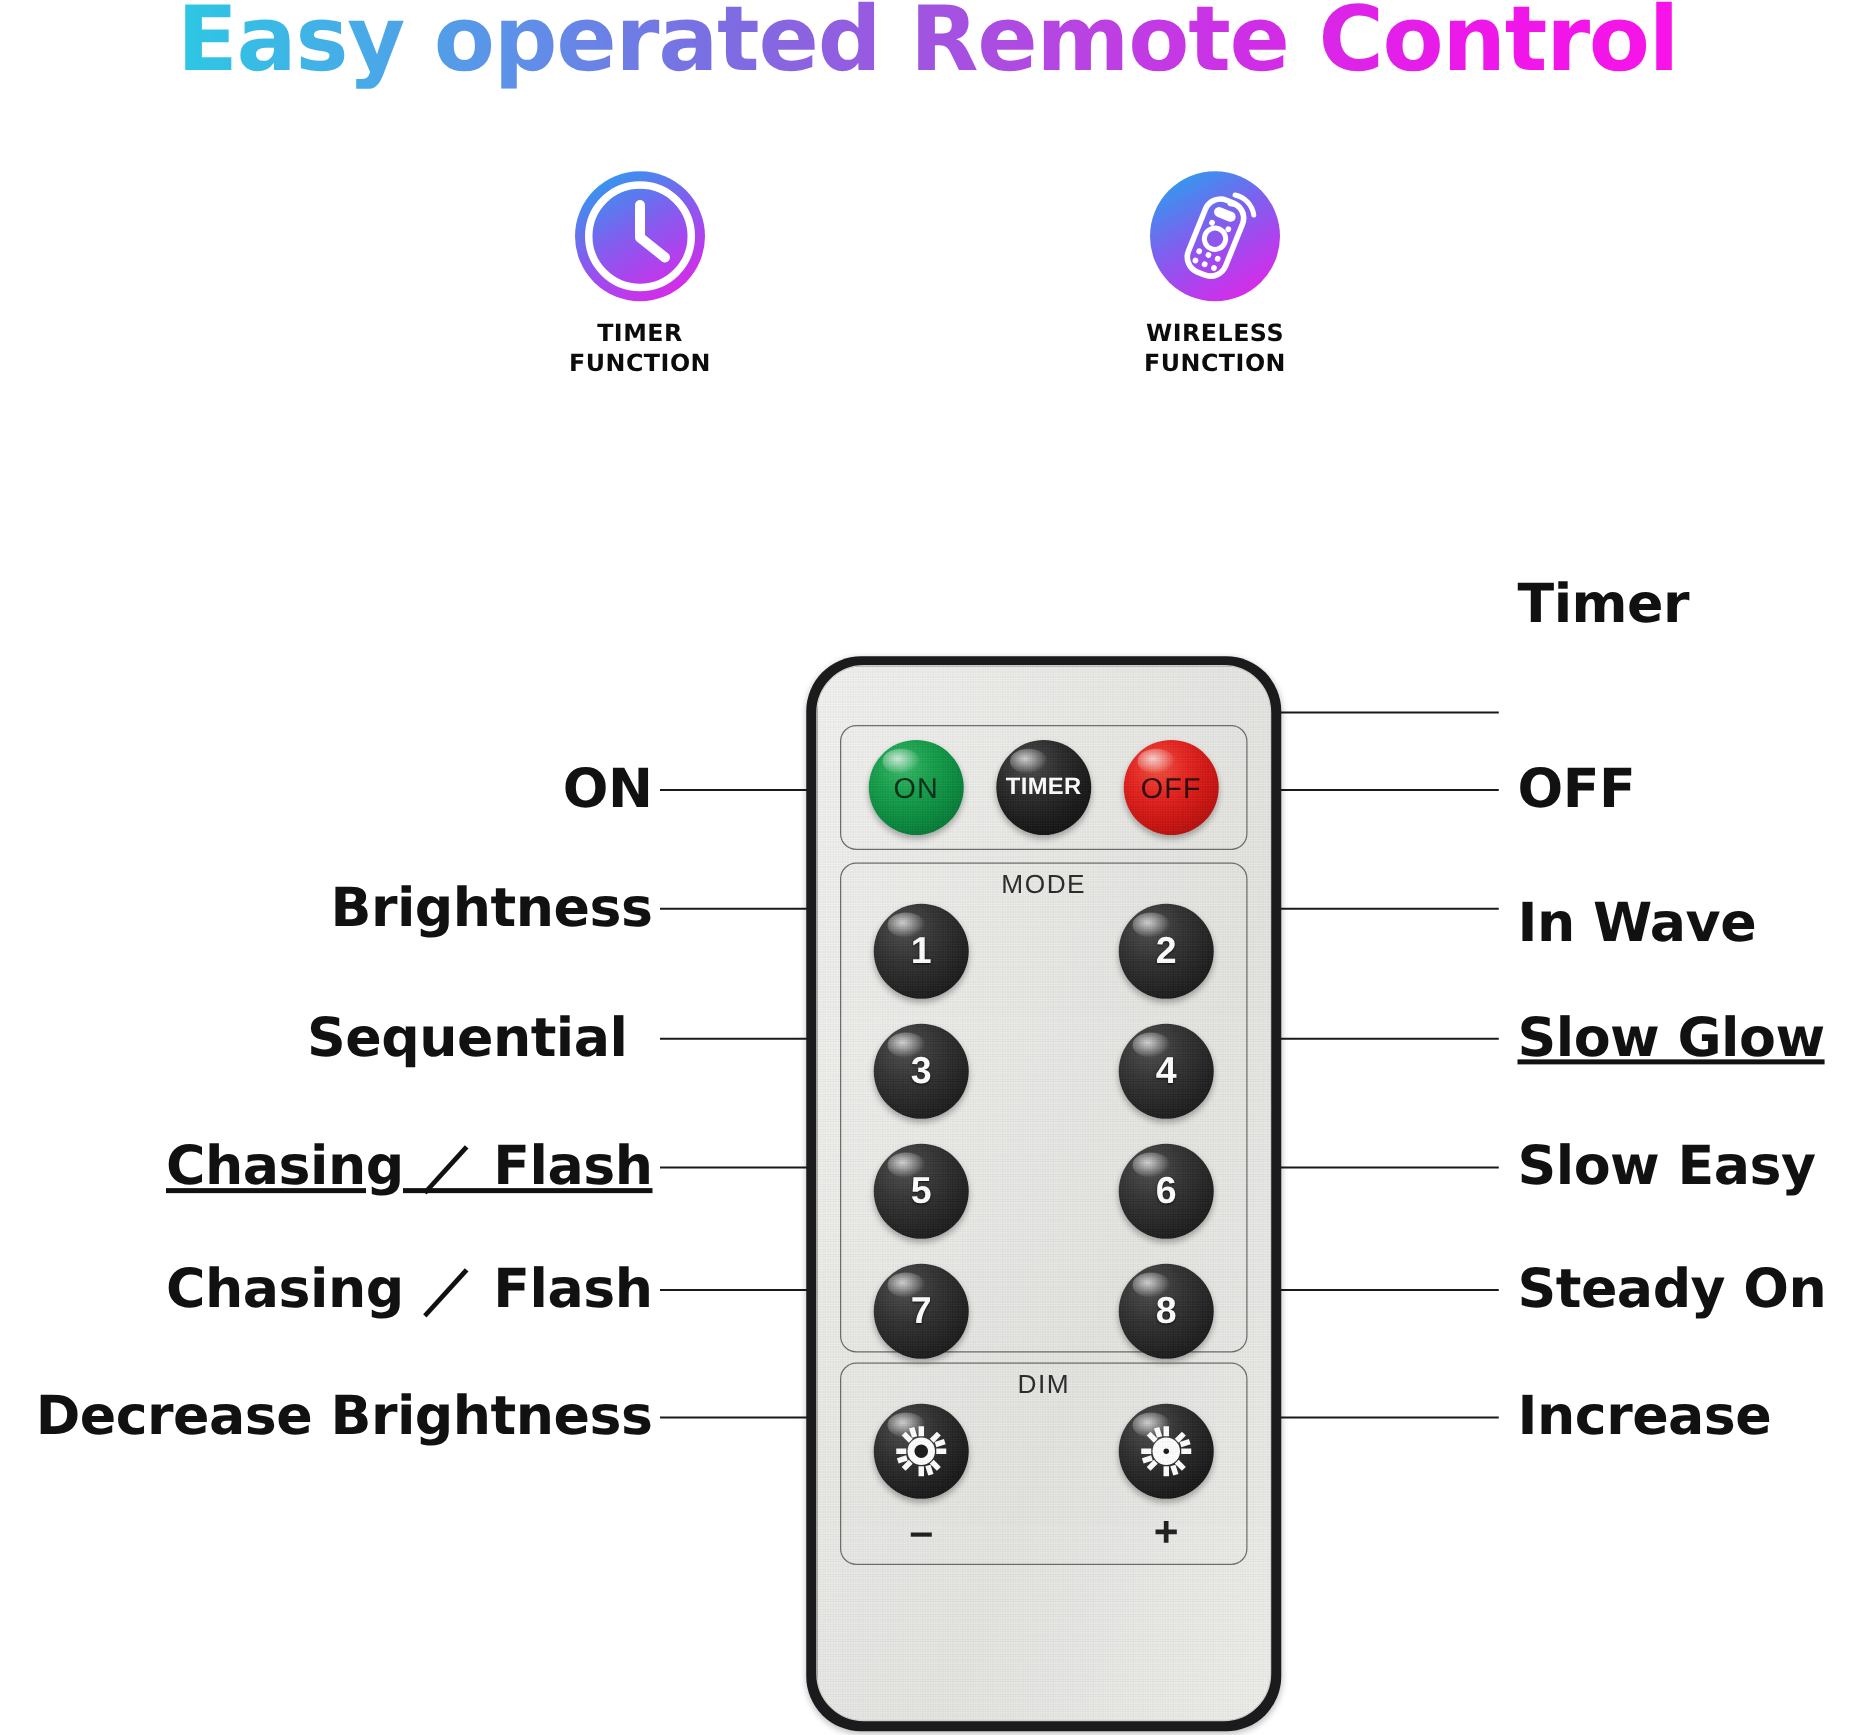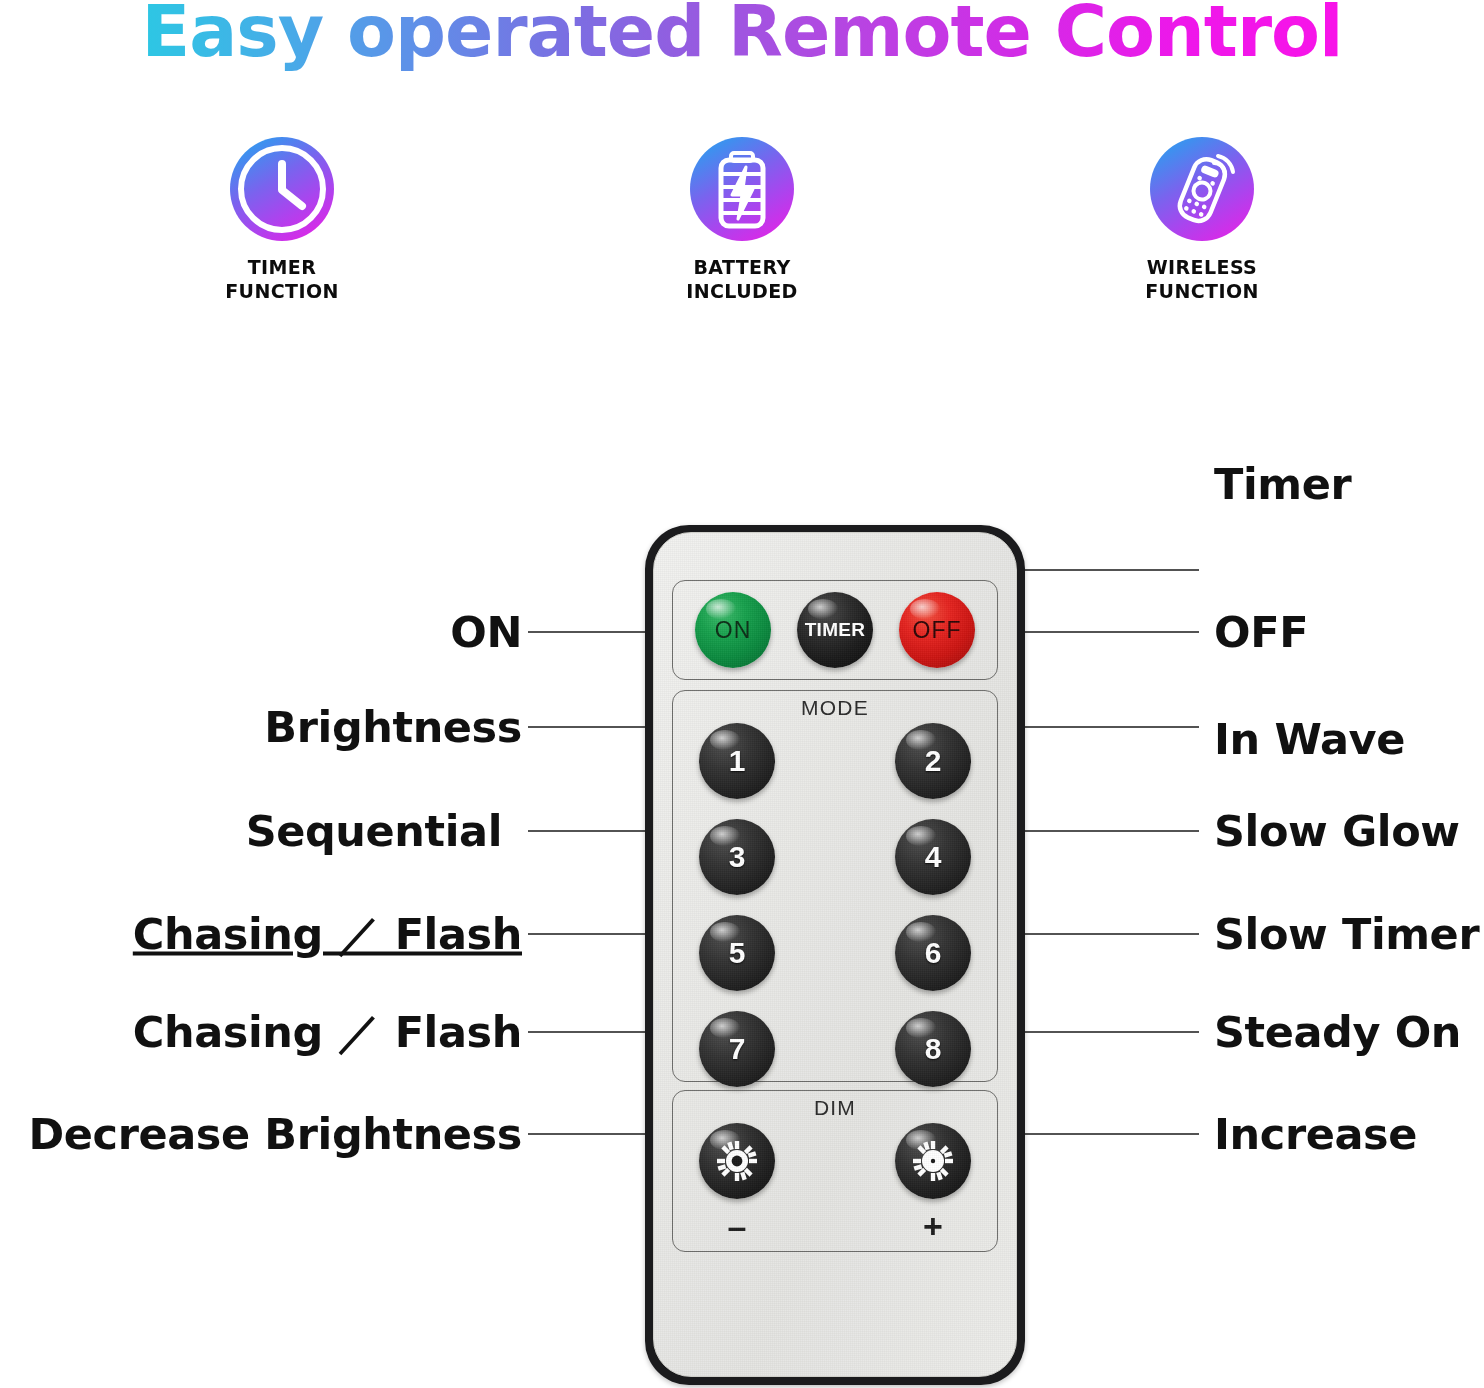--- a/index.html
+++ b/index.html
@@ -257,37 +257,20 @@
     <div class="badge">
       <svg width="104" height="104" viewBox="0 0 104 104" aria-hidden="true">
         <circle cx="52" cy="52" r="41" fill="none" stroke="#ffffff" stroke-width="6"></circle>
         <path d="M52 27 L52 53 L72 69" fill="none" stroke="#ffffff" stroke-width="8" stroke-linecap="round" stroke-linejoin="round"></path>
       </svg>
     </div>
     <div class="feat-label">TIMER
 FUNCTION</div>
   </div>
 
-  <div class="feature">
-    <div class="badge">
-      <svg width="104" height="104" viewBox="0 0 104 104" aria-hidden="true">
-        <rect x="41" y="16" width="22" height="8" rx="3" fill="none" stroke="#ffffff" stroke-width="4"></rect>
-        <rect x="31" y="23" width="42" height="66" rx="8" fill="none" stroke="#ffffff" stroke-width="5"></rect>
-        <g stroke="#ffffff" stroke-width="4">
-          <line x1="33" y1="37" x2="71" y2="37"></line>
-          <line x1="33" y1="50" x2="71" y2="50"></line>
-          <line x1="33" y1="63" x2="71" y2="63"></line>
-          <line x1="33" y1="76" x2="71" y2="76"></line>
-        </g>
-        <path d="M56 30 L42 58 L52 58 L48 82 L63 52 L53 52 Z" fill="#ffffff" stroke="#ffffff" stroke-width="3" stroke-linejoin="round"></path>
-      </svg>
-    </div>
-    <div class="feat-label">BATTERY
-INCLUDED</div>
-  </div>
 
   <div class="feature">
     <div class="badge">
       <svg width="104" height="104" viewBox="0 0 104 104" aria-hidden="true">
         <g transform="rotate(22 52 54)">
           <rect x="36" y="22" width="32" height="62" rx="13" fill="none" stroke="#ffffff" stroke-width="4.5"></rect>
           <rect x="43" y="29" width="18" height="8" rx="4" fill="#ffffff"></rect>
           <circle cx="52" cy="54" r="8.5" fill="none" stroke="#ffffff" stroke-width="4"></circle>
           <g fill="#ffffff">
             <circle cx="45" cy="43" r="2.3"></circle>
@@ -412,16 +395,16 @@
 <div class="callout left" style="right:962px; top:632px;">ON</div>
 <div class="callout left" style="right:962px; top:727px;">Brightness</div>
 <div class="callout left" style="right:982px; top:831px;">Sequential</div>
 <div class="callout left" style="right:962px; top:934px;text-decoration:underline;">Chasing ／ Flash</div>
 <div class="callout left" style="right:962px; top:1032px;">Chasing ／ Flash</div>
 <div class="callout left" style="right:962px; top:1134px;">Decrease Brightness</div>
 
 <div class="callout right" style="left:1214px; top:484px;">Timer</div>
 <div class="callout right" style="left:1214px; top:632px;">OFF</div>
 <div class="callout right" style="left:1214px; top:739px;">In Wave</div>
-<div class="callout right" style="left:1214px; top:831px;">Slow Glow</div>
-<div class="callout right" style="left:1214px; top:934px;">Slow Timer</div>
+<div class="callout right" style="left:1214px; top:831px;text-decoration:underline;">Slow Glow</div>
+<div class="callout right" style="left:1214px; top:934px;">Slow Easy</div>
 <div class="callout right" style="left:1214px; top:1032px;">Steady On</div>
 <div class="callout right" style="left:1214px; top:1134px;text-align:center;">Increase</div>
 
 </body></html>

